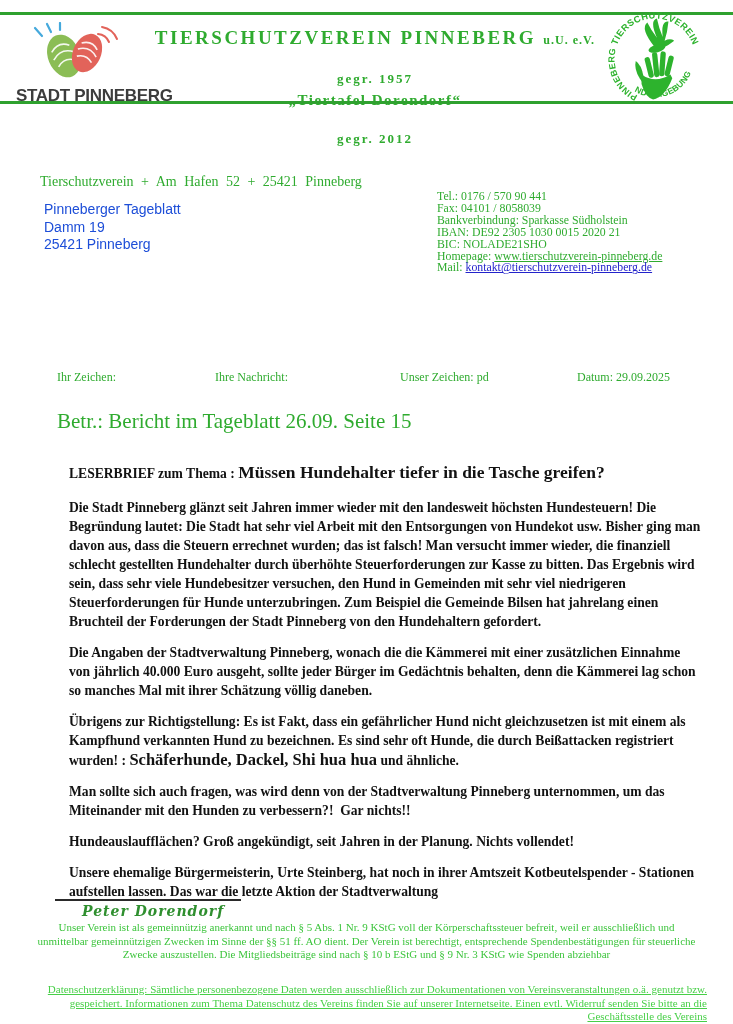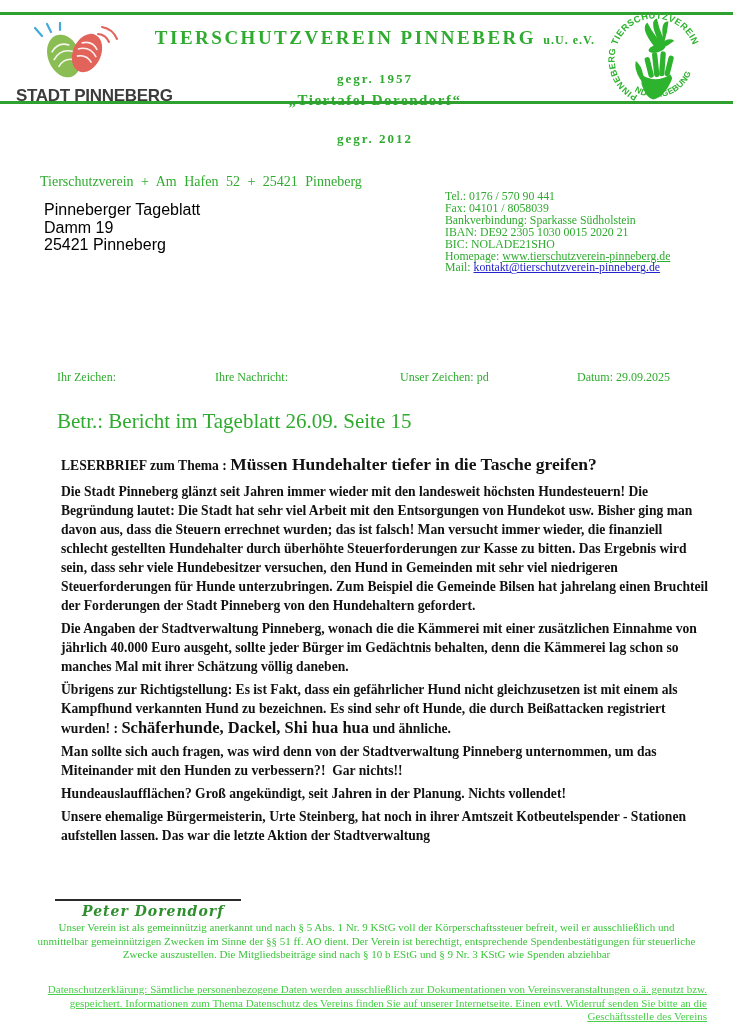--- a/index.html
+++ b/index.html
@@ -28,42 +28,42 @@
   .header-center .subtitle { font-size:15px; letter-spacing:1.5px; margin-top:5px; }
   .logo-right { position:absolute; left:600px; top:9px; width:110px; height:100px; }
 
   
   .sender {
     position:absolute; left:40px; top:174px; color:#2fab2f;
     font-size:14px; word-spacing:4px;
   }
   .recipient {
     position:absolute; left:44px; top:201px;
-    font-family:"Liberation Sans", sans-serif; font-size:16px;
-    line-height:17.5px; color:#000000;
+    font-family:"Liberation Sans", sans-serif; font-size:14px;
+    line-height:17.5px; color:#1d4ed8;
   }
   .contact {
     position:absolute; left:437px; top:191px; color:#2fab2f;
-    font-size:11.8px; line-height:11.9px; white-space:nowrap;margin-left:8px;
+    font-size:11.8px; line-height:11.9px; white-space:nowrap;
   }
   .contact a { color:#2fab2f; text-decoration:underline; cursor:pointer; }
   .contact a.mail-link { color:#2323cb; }
 
   
   .refs { position:absolute; top:370px; left:0; width:733px; color:#2fab2f; font-size:12px; }
   .refs span { position:absolute; white-space:nowrap; }
   .ref-1 { left:57px; } .ref-2 { left:215px; } .ref-3 { left:400px; } .ref-4 { left:577px; }
   .subject { position:absolute; left:57px; top:409px; color:#2fab2f; font-size:21px; }
 
   
   .letter-body {
     position:absolute; left:57px; top:448px; width:659px;
     color:#121212; font-weight:bold; font-size:13.6px; line-height:19px;
   }
-  .letter-body p { margin:4px; white-space:pre-wrap; }
+  .letter-body p { margin:12px; white-space:pre-wrap; }
   .intro-line { line-height:24px; }
   .headline { font-size:17.5px; }
   .big-inline { font-size:16.5px; }
 
   
   .sig-rule { position:absolute; left:55px; top:899px; width:186px; height:2px; background:#2a2a2a; }
   .sig-name {
     position:absolute; left:82px; top:903px; color:#2f8f2f;
     font-family:"DejaVu Serif", serif; font-style:italic; font-weight:bold;
     font-size:14px; letter-spacing:1px;

